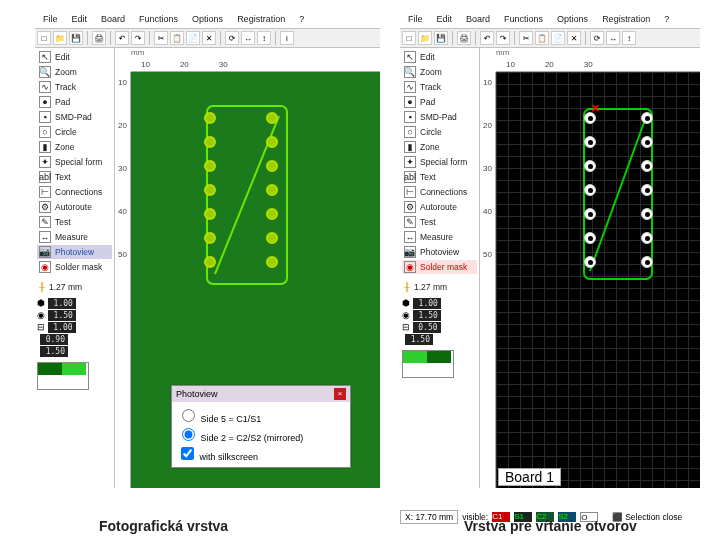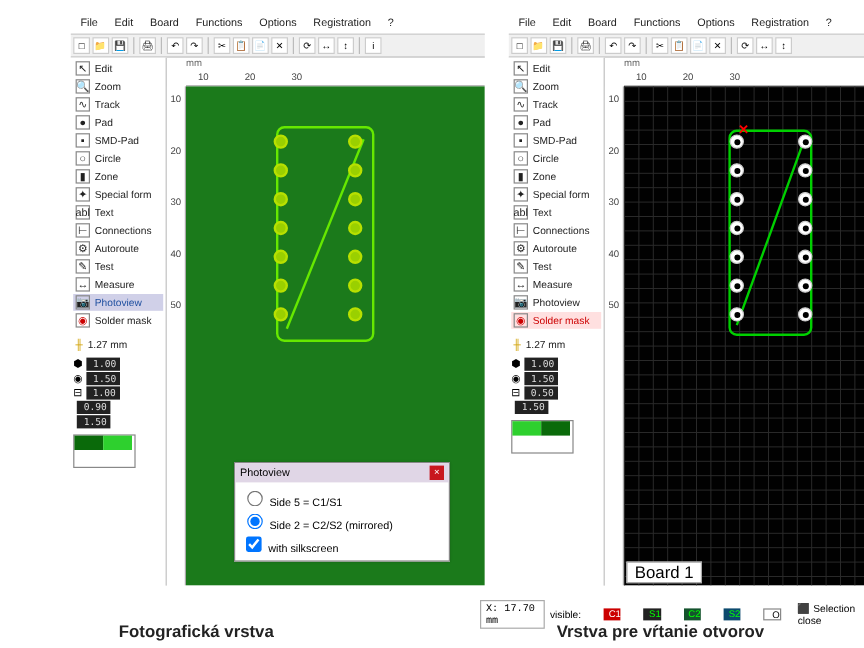--- a/index.html
+++ b/index.html
@@ -1,17 +1,17 @@
 <!DOCTYPE html>
 <html><head>
 <meta charset="utf-8">
 <style>
   * { box-sizing: border-box; font-family: Tahoma, Arial, sans-serif; }
   body { margin: 0; width: 720px; height: 540px; background: #fff; font-size: 9px; position: relative; }
-  .panel { position: absolute; top: 10px; height: 480px; margin-left: 24px; }
+  .panel { position: absolute; top: 10px; height: 480px; }
   .panel-left { left: 35px; width: 345px; }
   .panel-right { left: 400px; width: 300px; }
 
   .menubar { display: flex; gap: 6px; background: #fff; border-bottom: 1px solid #c0c0c0; padding: 2px 4px; font-size: 9px; color: #222; }
   .menubar span { padding: 2px 4px; }
 
   .toolbar { display: flex; align-items: center; gap: 2px; padding: 2px; background: #f0f0f0; border-bottom: 1px solid #c0c0c0; }
   .tbtn { width: 14px; height: 14px; border: 1px solid #ccc; background: #fff; display: flex; align-items: center; justify-content: center; font-size: 8px; }
   .tsep { width: 1px; height: 14px; background: #bbb; margin: 0 2px; }
 
@@ -41,22 +41,22 @@
   .pad2::after { content:""; position:absolute; width:5px; height:5px; border-radius:50%; background:#000; top:3px; left:3px; }
   .red-cross { position: absolute; color: #f00; font-weight: bold; font-size: 11px; }
 
   .photoview { position: absolute; left: 40px; bottom: 20px; width: 180px; background: #fff; border: 1px solid #888; box-shadow: 0 0 2px #0003; font-size: 9px; }
   .pv-title { background: #e0d6e6; padding: 2px 4px; display: flex; justify-content: space-between; align-items: center; }
   .pv-close { background: #c8171e; color: #fff; width: 12px; height: 12px; text-align: center; line-height: 12px; font-size: 8px; }
   .pv-body { padding: 3px 5px; }
   .pv-body label { display: block; margin: 1px 0; }
 
   .status { position: absolute; bottom: 16px; left: 400px; font-size: 8.5px; display: flex; gap: 4px; align-items: center; }
-  .status .sbox { border: 1px solid #aaa; padding: 1px 4px; font-family: Liberation Mono, monospace; }
-  .cbox { display: inline-block; width: 18px; height: 10px; font-size: 8px; color: #0f0; text-align: right; line-height: 10px; margin-left: 15px; }
+  .status .sbox { border: 1px solid #aaa; padding: 1px 4px; }
+  .cbox { display: inline-block; width: 18px; height: 10px; font-size: 8px; color: #0f0; text-align: left; line-height: 10px; }
 
   .caption { position: absolute; bottom: 6px; font-weight: bold; font-size: 14px; color: #222; margin-left: 29px; }
 
   .ip { position: absolute; width: 100px; height: 190px; pointer-events: none; }
 </style>
 </head>
 <body>
 
 <div class="panel panel-left">
   <div class="menubar">

